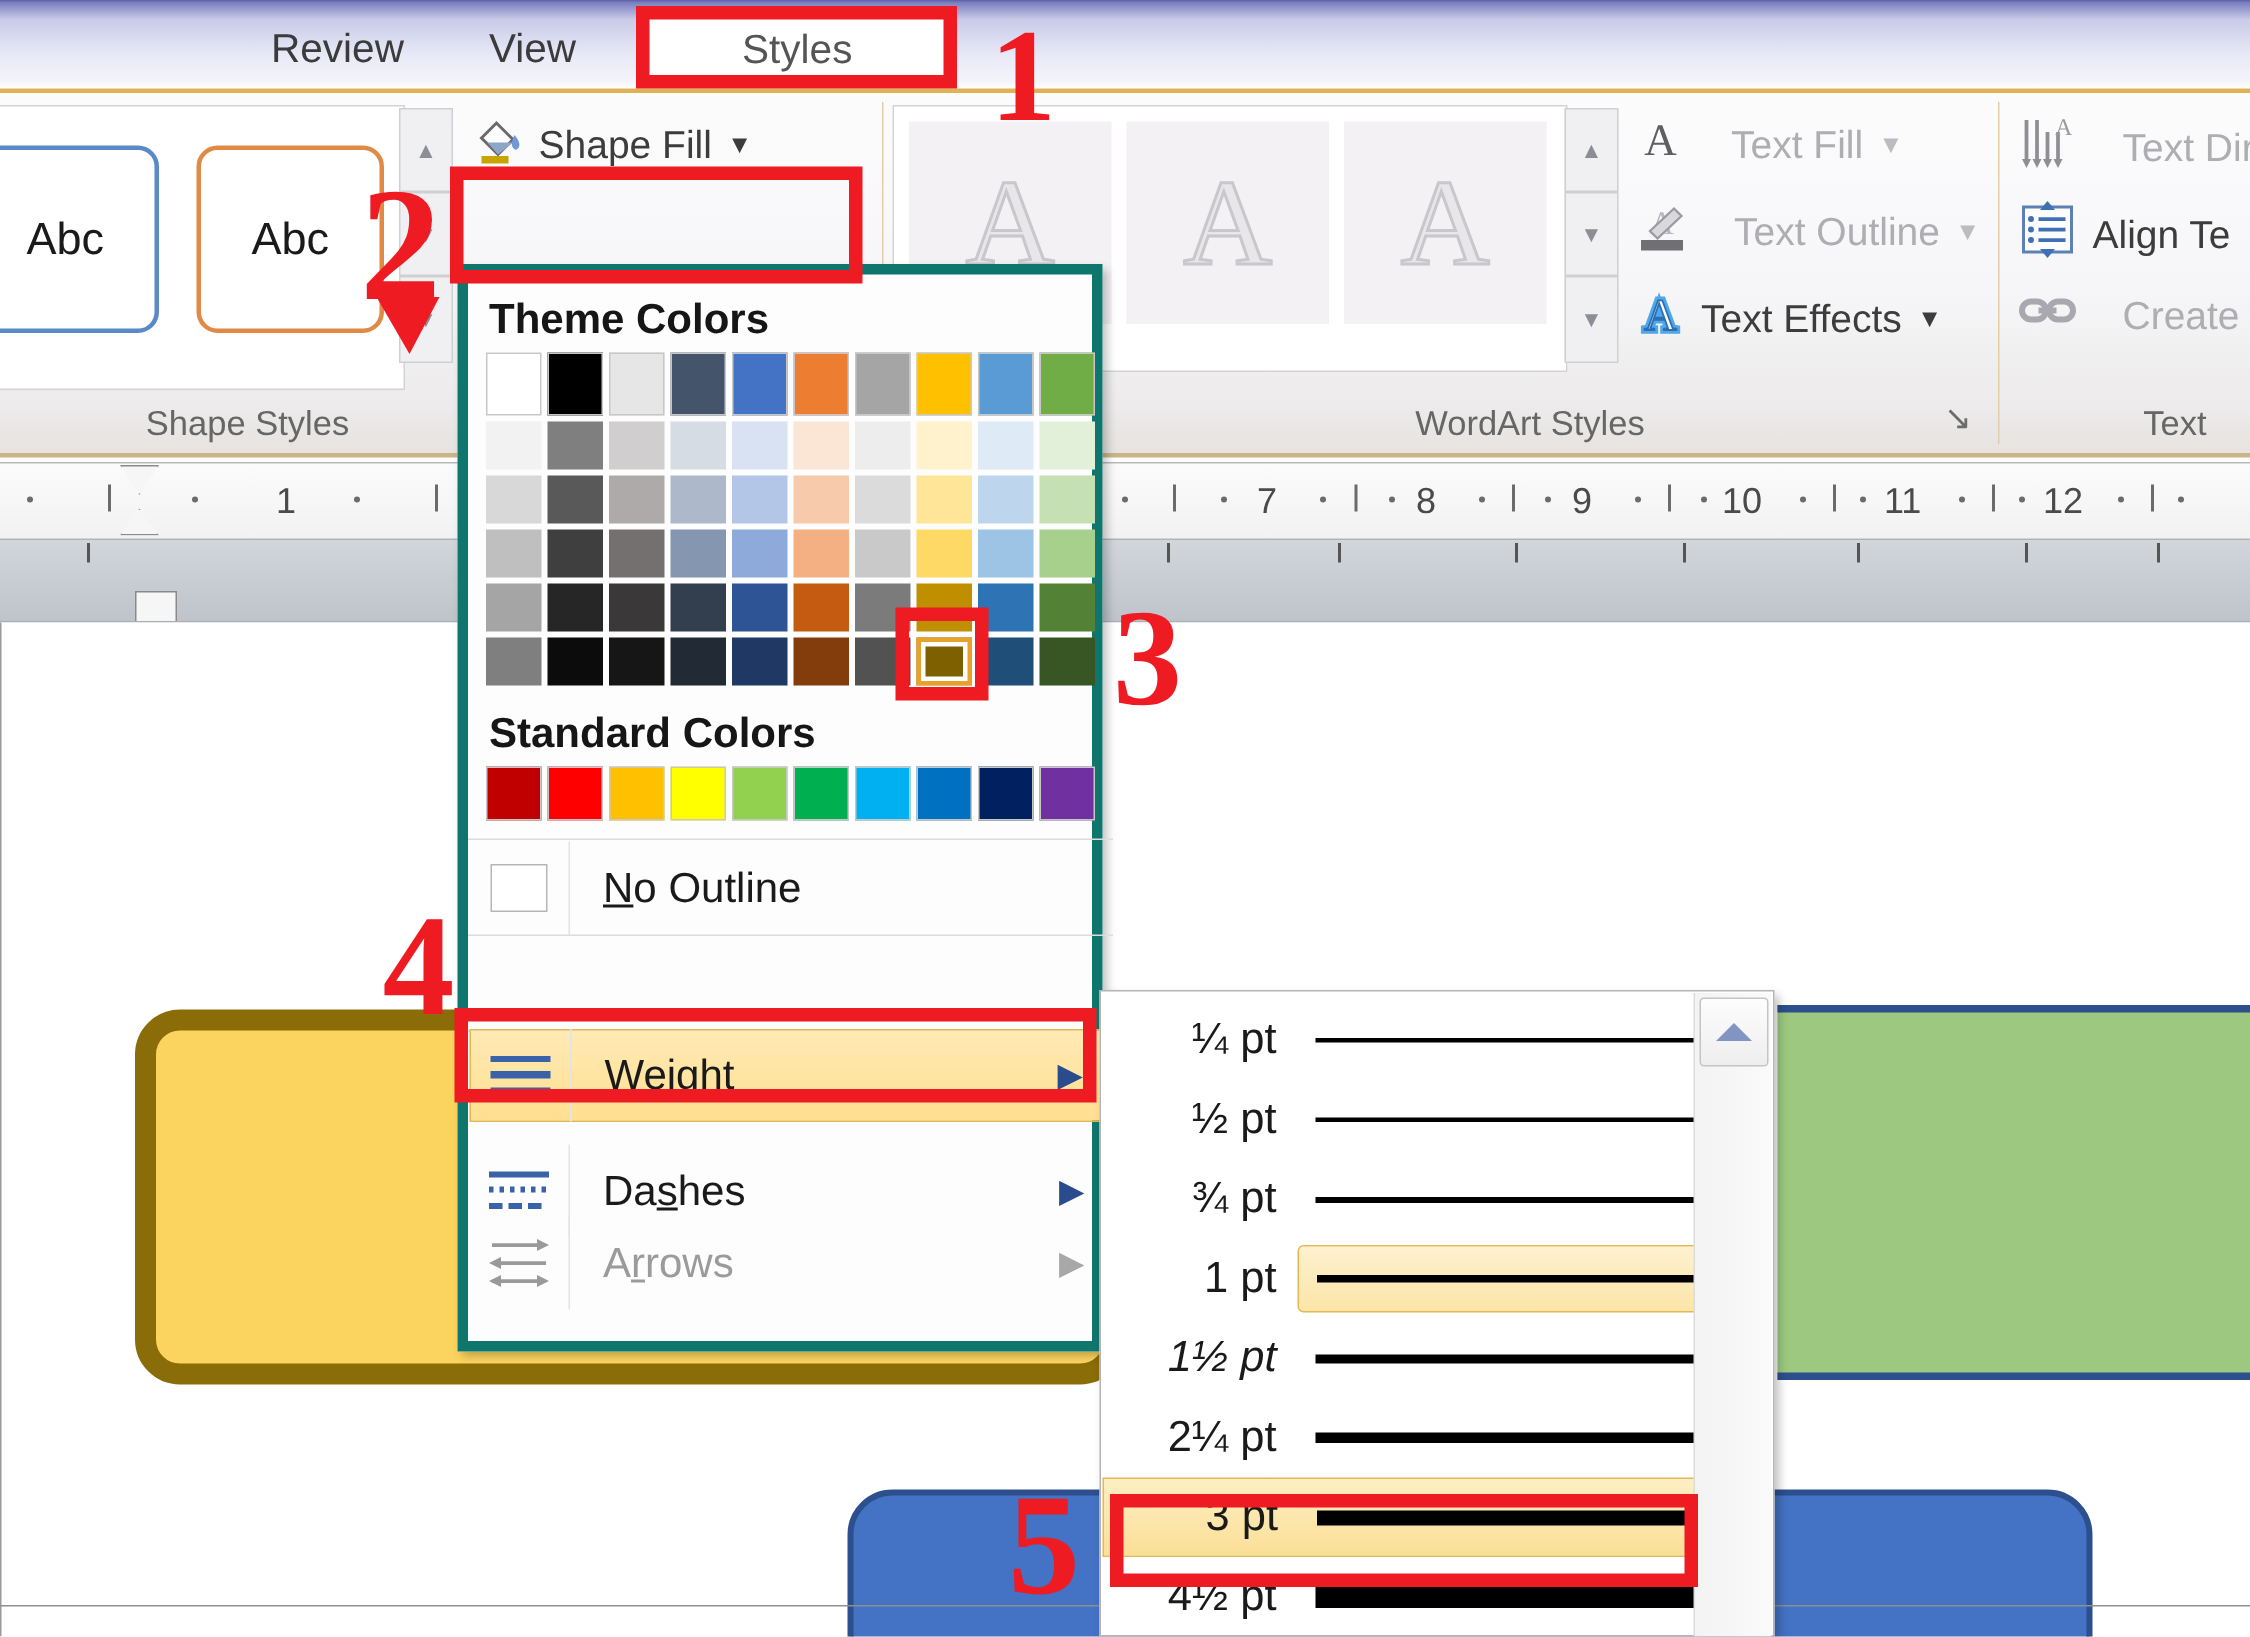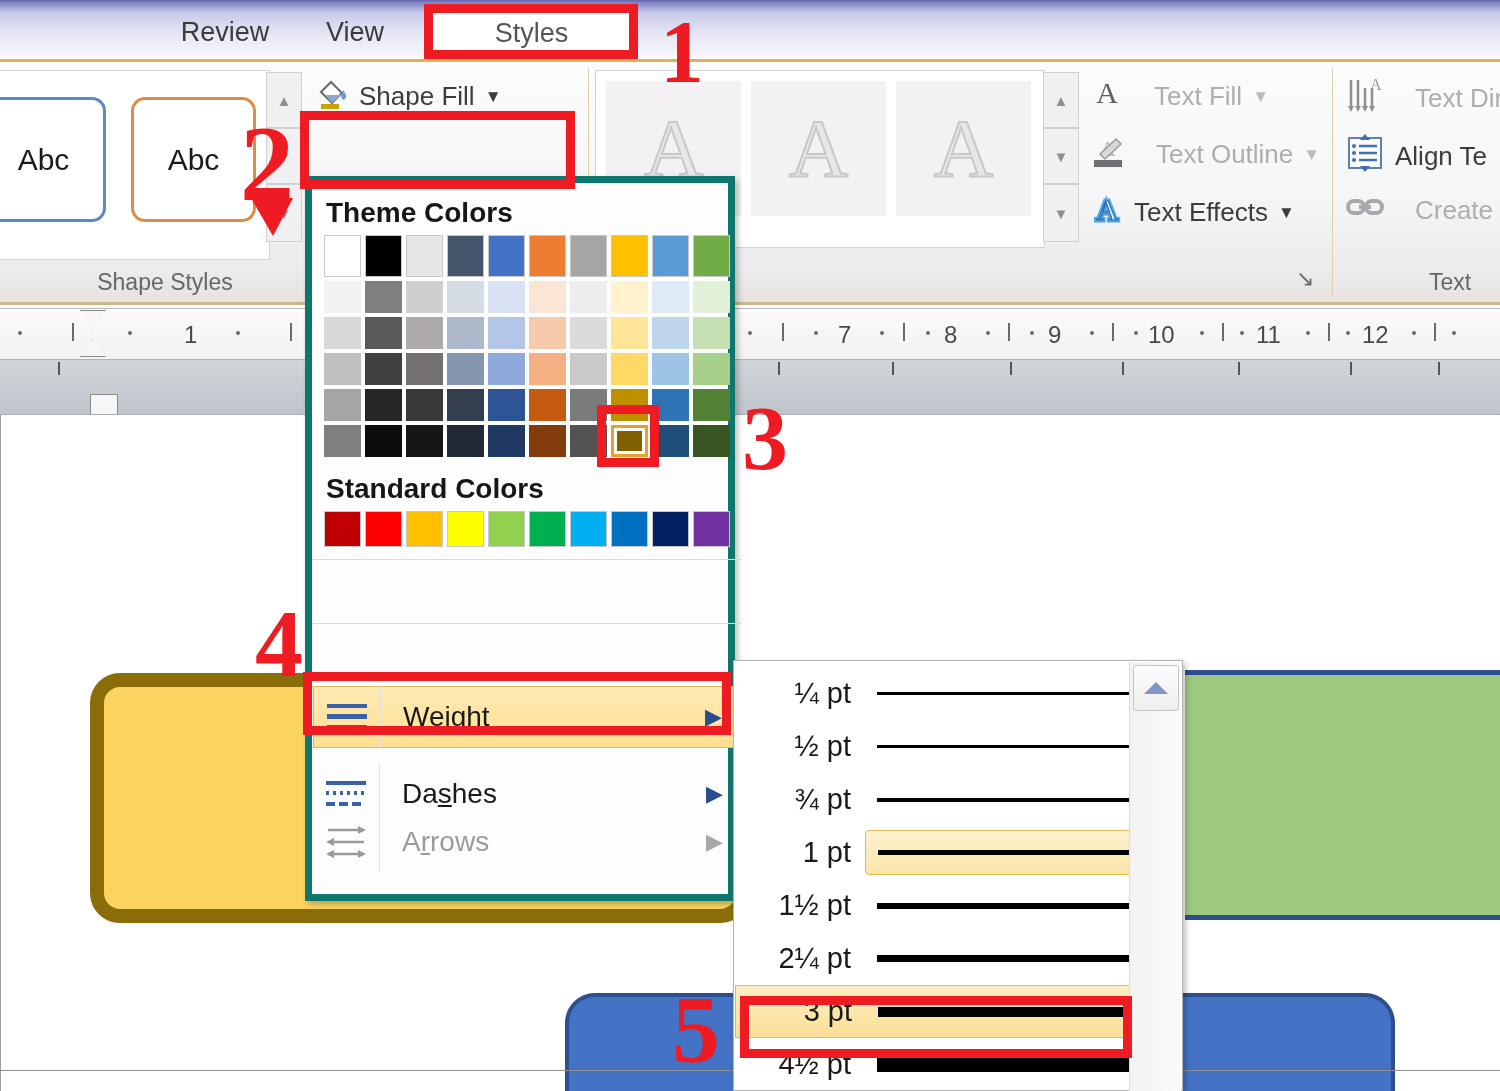--- a/index.html
+++ b/index.html
@@ -262,20 +262,21 @@
     <span>
       <svg width="34" height="34" viewBox="0 0 34 34">
         <text x="17" y="28" font-size="30" text-anchor="middle" fill="none" stroke="#4fa8e8" stroke-width="5" font-family="Liberation Serif, serif">A</text>
         <text x="17" y="28" font-size="30" text-anchor="middle" fill="#ffffff" stroke="#2c6fb5" stroke-width="1.2" font-family="Liberation Serif, serif">A</text>
       </svg>
     </span>
     <span class="lbl">Text Effects</span>
     <span class="caret">▼</span>
   </div>
 
+  <div class="grp-label" style="left:780px;width:480px;">WordArt Styles</div>
   <div style="position:absolute;left:1296px;bottom:10px;font-size:22px;color:#6c6c6c;">↘</div>
 
   <div class="grp-sep" style="left:1332px;"></div>
 
   <div class="cmd dim" style="left:1345px;top:14px;">
     <span>
       <svg width="40" height="38" viewBox="0 0 40 38">
         <g stroke="#8e8e95" stroke-width="2.5" fill="none">
           <line x1="6" y1="4" x2="6" y2="32"></line>
             <line x1="13" y1="4" x2="13" y2="32"></line>
@@ -477,20 +478,27 @@
       <div class="sw" style="background: rgb(146, 208, 80); border: 1px solid rgb(199, 199, 199);"></div>
       <div class="sw" style="background: rgb(0, 176, 80); border: 1px solid rgb(199, 199, 199);"></div>
       <div class="sw" style="background: rgb(0, 176, 240); border: 1px solid rgb(199, 199, 199);"></div>
       <div class="sw" style="background: rgb(0, 112, 192); border: 1px solid rgb(199, 199, 199);"></div>
       <div class="sw" style="background: rgb(0, 32, 96); border: 1px solid rgb(199, 199, 199);"></div>
       <div class="sw" style="background: rgb(112, 48, 160); border: 1px solid rgb(199, 199, 199);"></div>
     </div>
 
   <div class="sep" style="top:376px;"></div>
 
+  <div class="menurow" style="top:378px;">
+    <span class="ic">
+      <span style="display:block;width:38px;height:32px;background:#fff;border:1px solid #b5b5b5;"></span>
+    </span>
+    <span class="vline"></span>
+    <span class="txt"><u>N</u>o Outline</span>
+  </div>
   <div class="sep" style="top:440px;"></div>
 
   <div class="sep" style="top:504px;"></div>
 
   <div class="menurow hl" style="top:503px;">
     <span class="ic">
       <svg width="44" height="34" viewBox="0 0 44 34">
         <rect x="2" y="4" width="40" height="4" fill="#3a62a8"></rect>
         <rect x="2" y="14" width="40" height="5" fill="#3a62a8"></rect>
         <rect x="2" y="25" width="40" height="6" fill="#3a62a8"></rect>
@@ -566,21 +574,21 @@
         <div class="wsample">
           <div class="ln" style="height: 4px;"></div>
         </div>
       </div>
       <div class="wrow sel" style="top: 165px;">
         <div class="wlbl">1 pt</div>
         <div class="wsample">
           <div class="ln" style="height: 5px;"></div>
         </div>
       </div>
-      <div class="wrow" style="top: 218px;">
+      <div class="wrow" style="top: 218px; font-style: italic;">
         <div class="wlbl">1½ pt</div>
         <div class="wsample">
           <div class="ln" style="height: 6px;"></div>
         </div>
       </div>
       <div class="wrow" style="top: 271px;">
         <div class="wlbl">2¼ pt</div>
         <div class="wsample">
           <div class="ln" style="height: 7px;"></div>
         </div>

